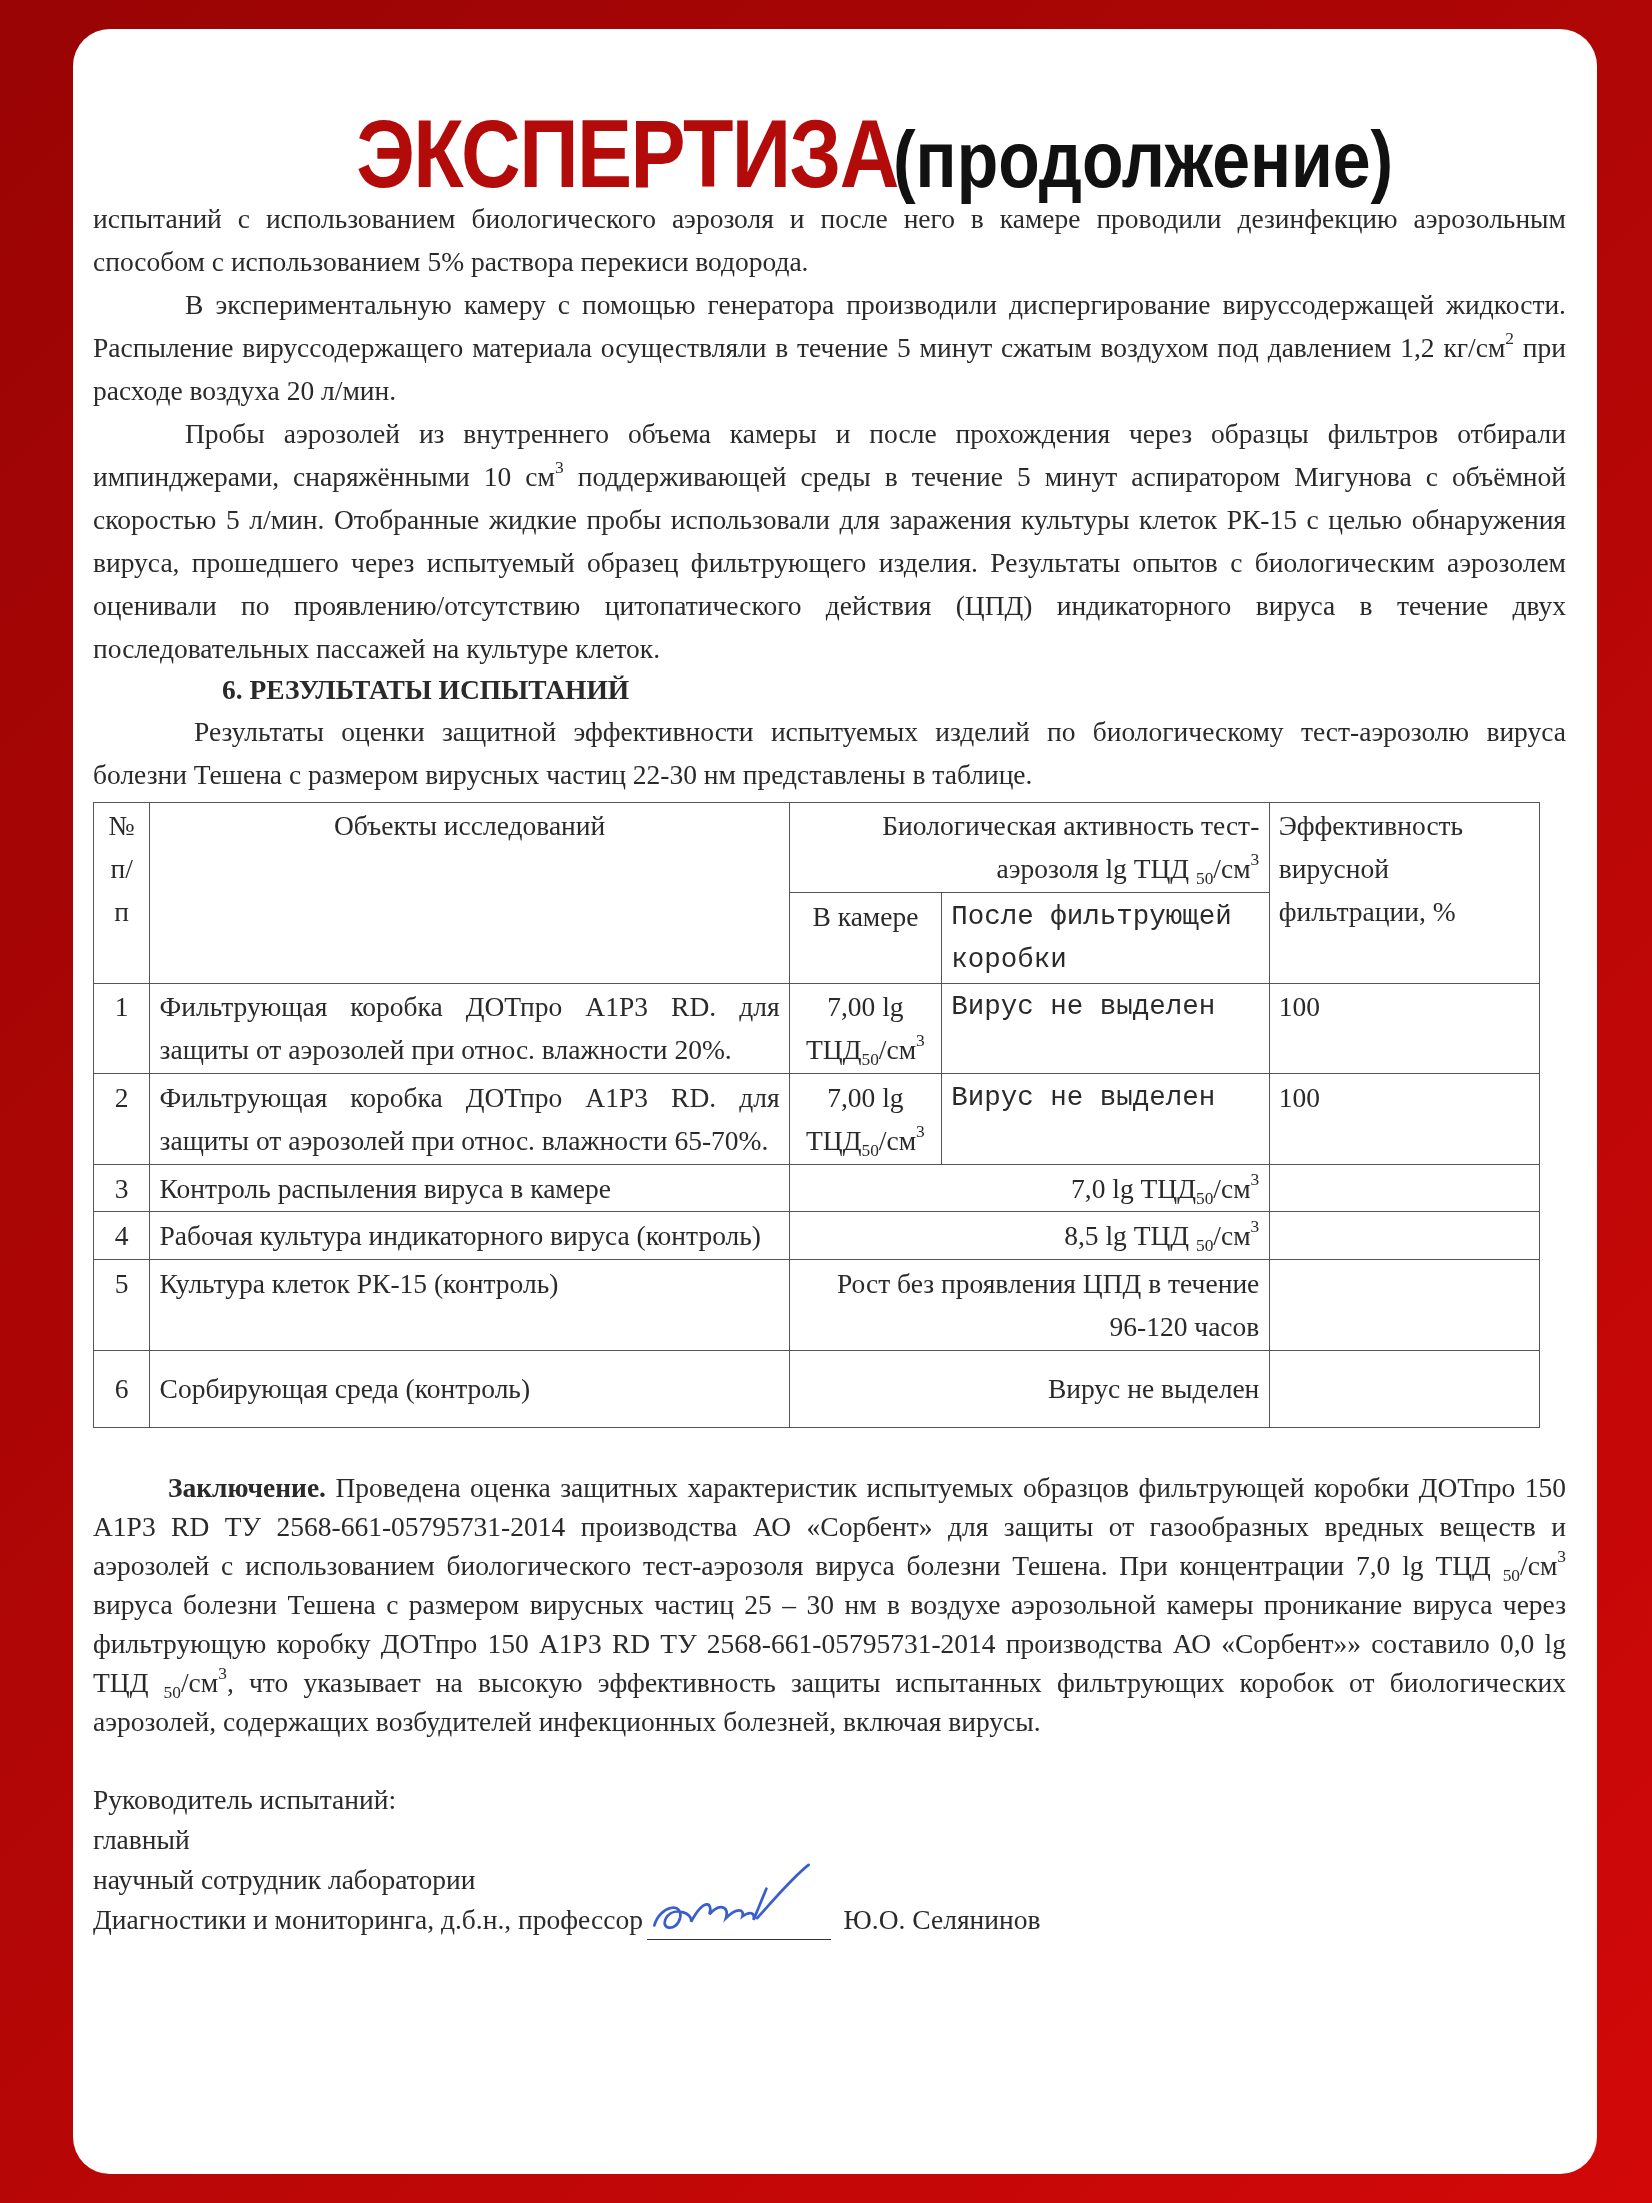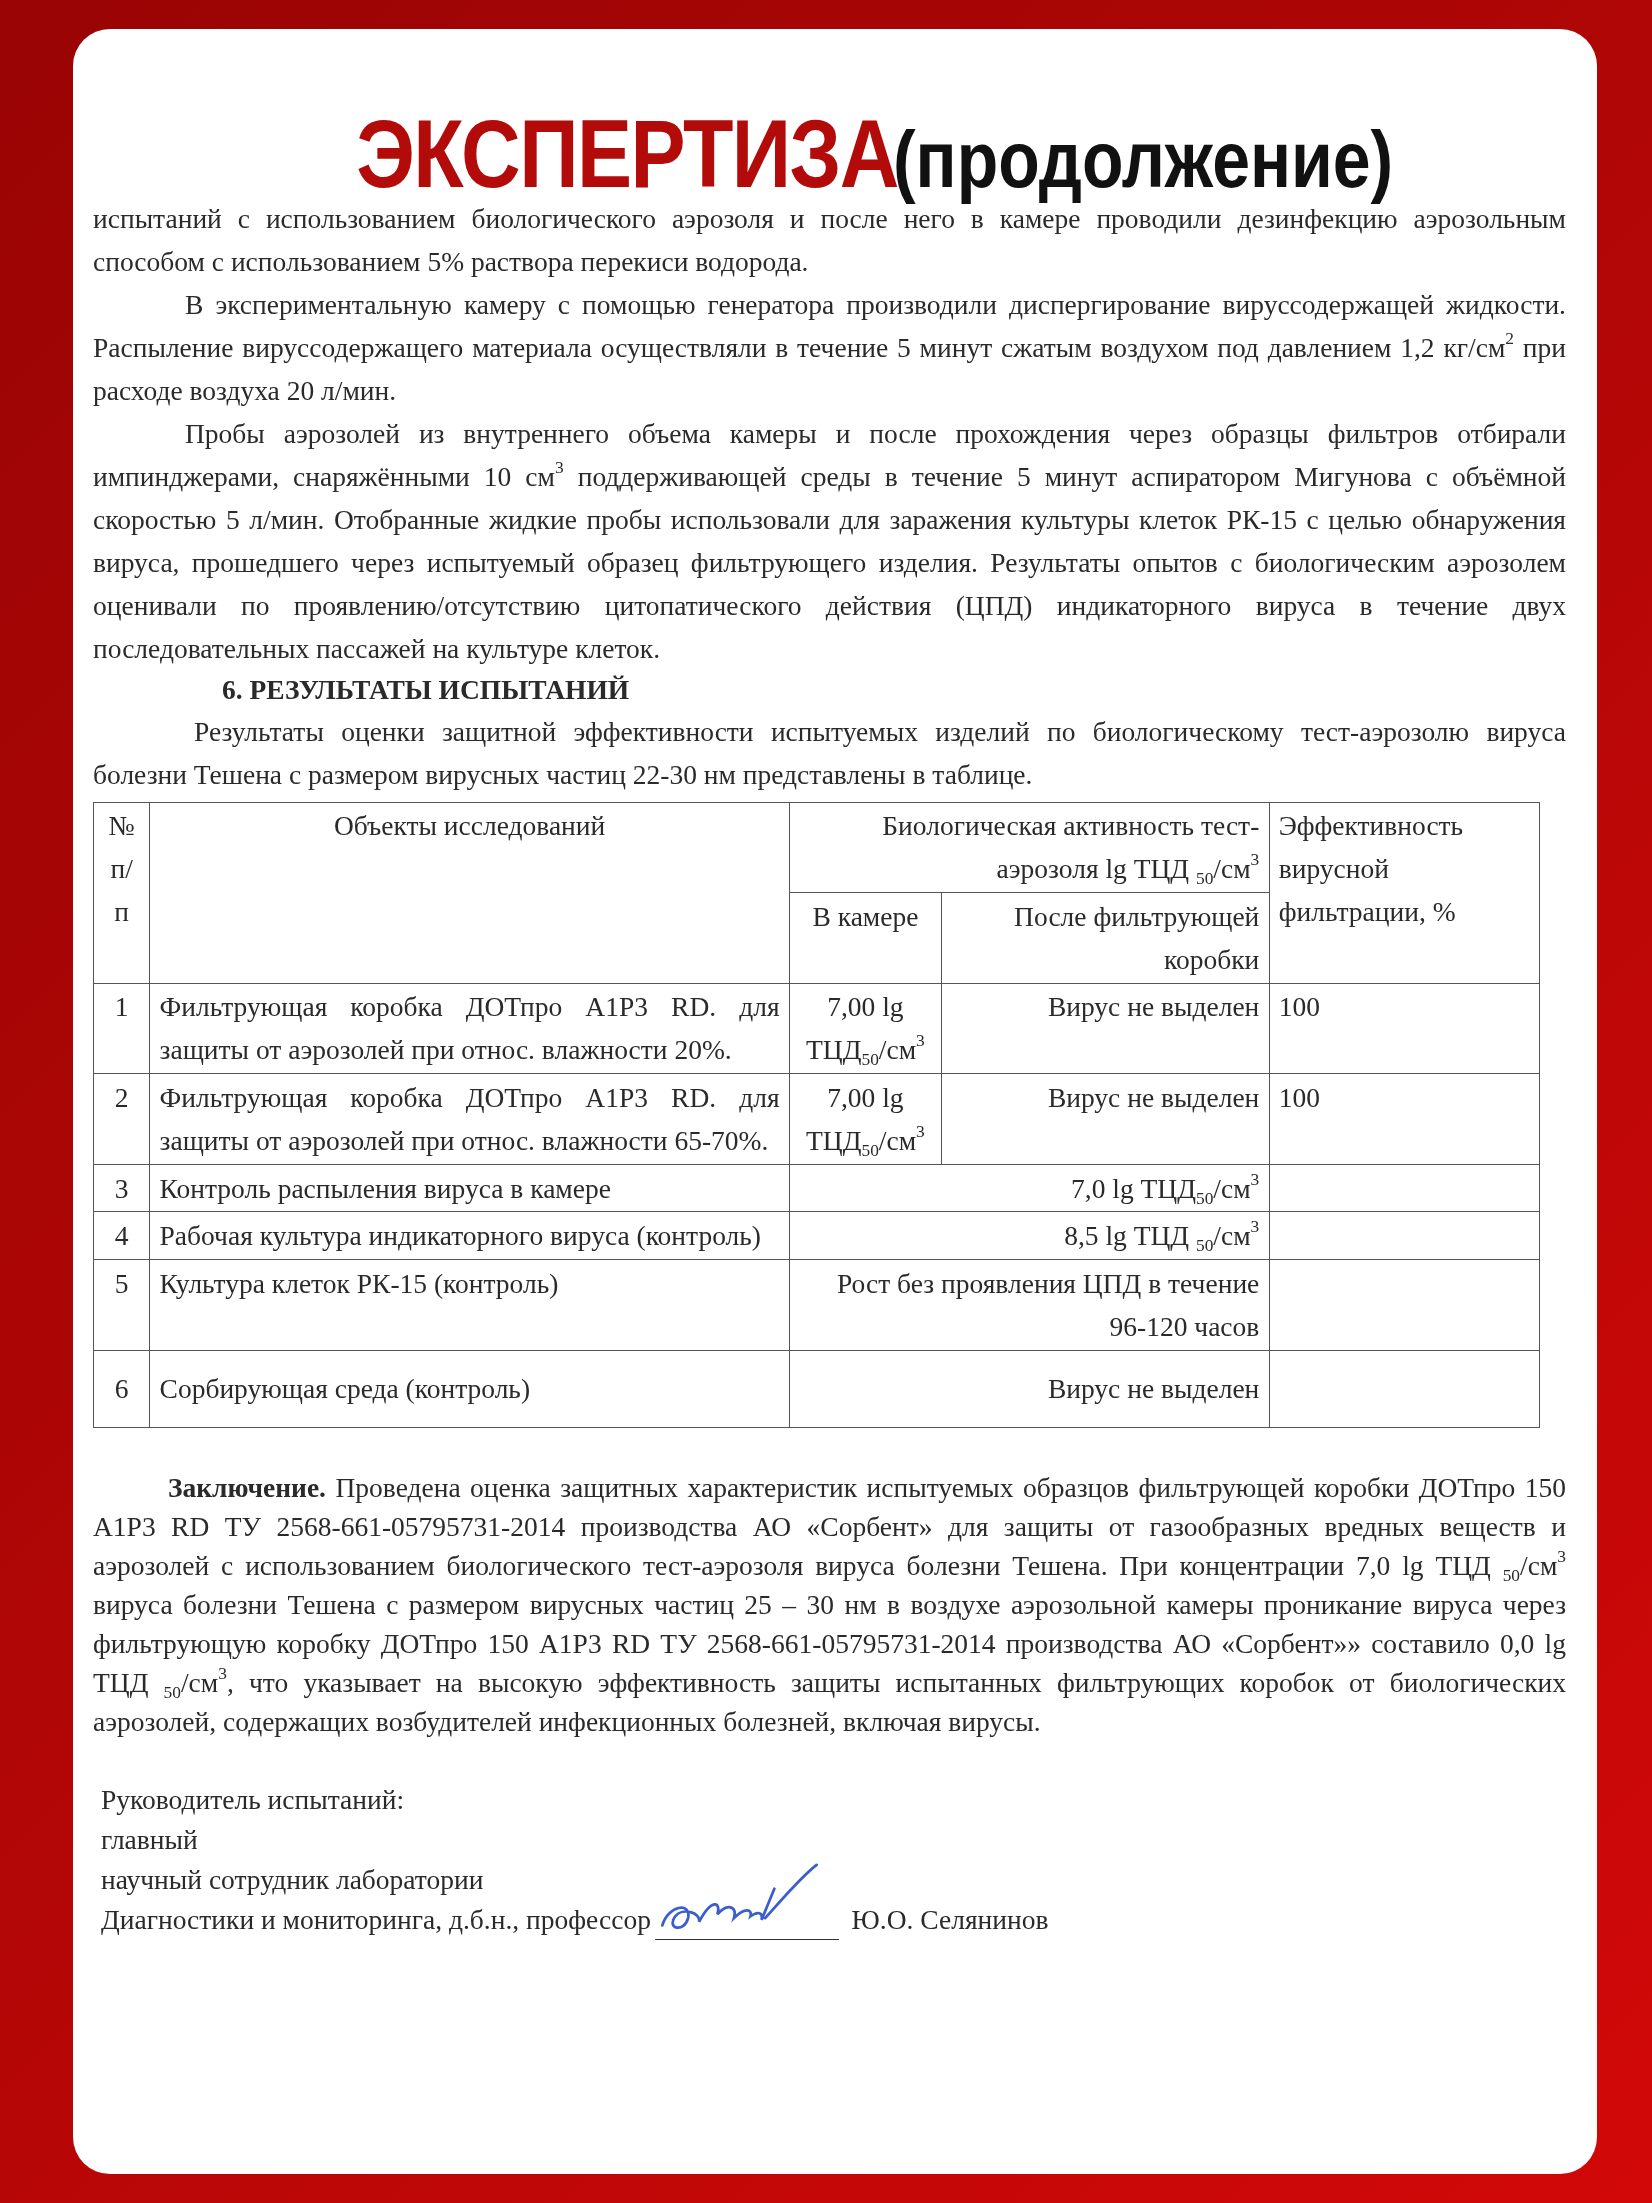--- a/index.html
+++ b/index.html
@@ -27,28 +27,28 @@
   sup { font-size: 17.4px; line-height: 0; vertical-align: 13px; }
   sub { font-size: 17.4px; line-height: 0; vertical-align: -5.5px; }
   .section { font-weight: bold; margin: 0 0 0 129px; line-height: 40px; }
   .bold { font-weight: bold; }
 
   table.results { border-collapse: collapse; width: 1447px; margin-top: 5.5px; font-size: 27.5px; line-height: 43px; }
   table.results td { border: 1.8px solid #555; vertical-align: top; padding: 1.8px 9.2px; }
   td.num { width: 37px; text-align: center; padding: 1.8px 3.7px; }
   td.obj { width: 620px; text-align: justify; font-family: Liberation Serif, serif; }
   td.cam { width: 133px; text-align: center; }
-  td.after { width: 308px; text-align: right; }
+  td.after { width: 308px; text-align: left; font-family: Liberation Mono, monospace; }
   td.eff { text-align: left; }
   td.center { text-align: right; }
   tr.r56 td { height: 84px; }
   tr.r6 td { vertical-align: middle; height: 73px; }
 
   .conclusion { margin-top: 40px; }
-  .sign { margin-top: 39px; line-height: 40px; margin-left: 8px; }
+  .sign { margin-top: 39px; line-height: 40px; }
   .sign-line { display: inline-block; width: 184px; border-bottom: 1.8px solid #333; position: relative; height: 27.5px; vertical-align: bottom; margin: 0 13px 0 3.7px; }
   .sign-line svg { position: absolute; left: 0; top: -51px; }
 </style>
 </head>
 <body>
 
 <div class="sheet">
   <div class="title">
     <span class="red">ЭКСПЕРТИЗА</span>
     <span class="black">(продолжение)</span>

